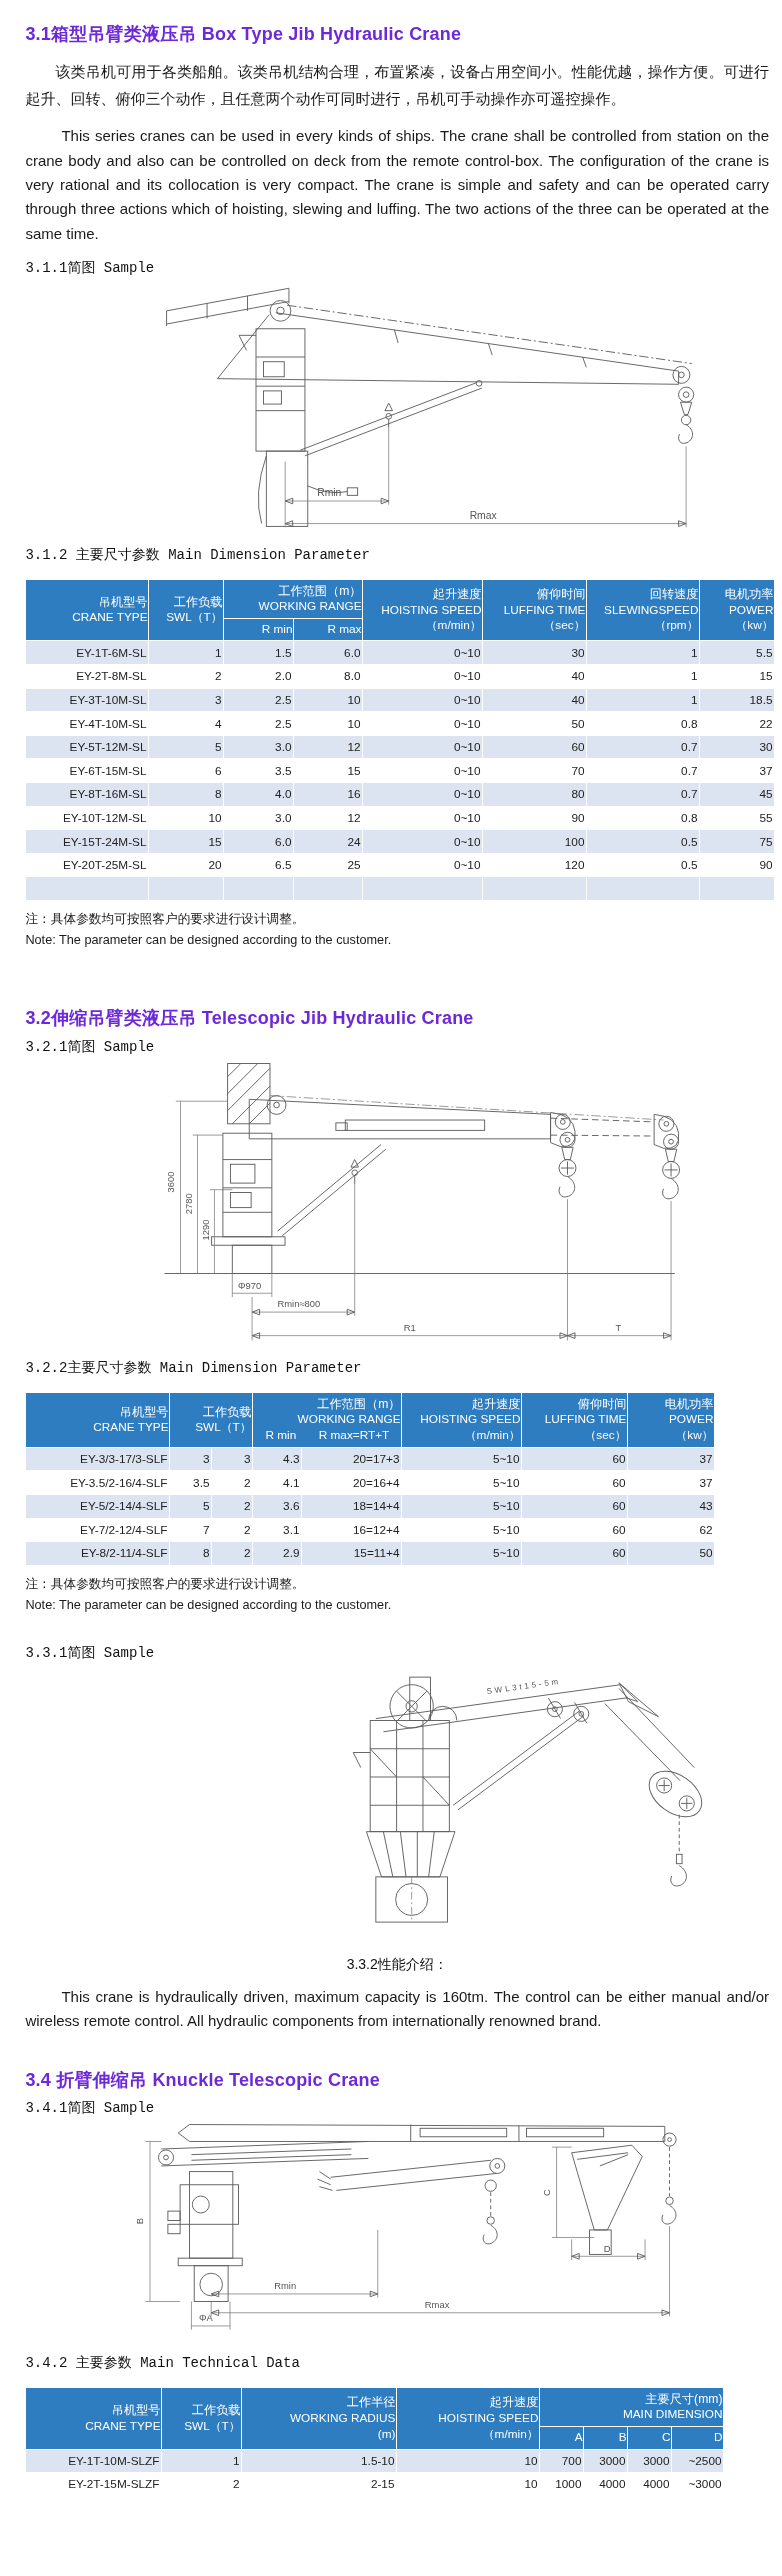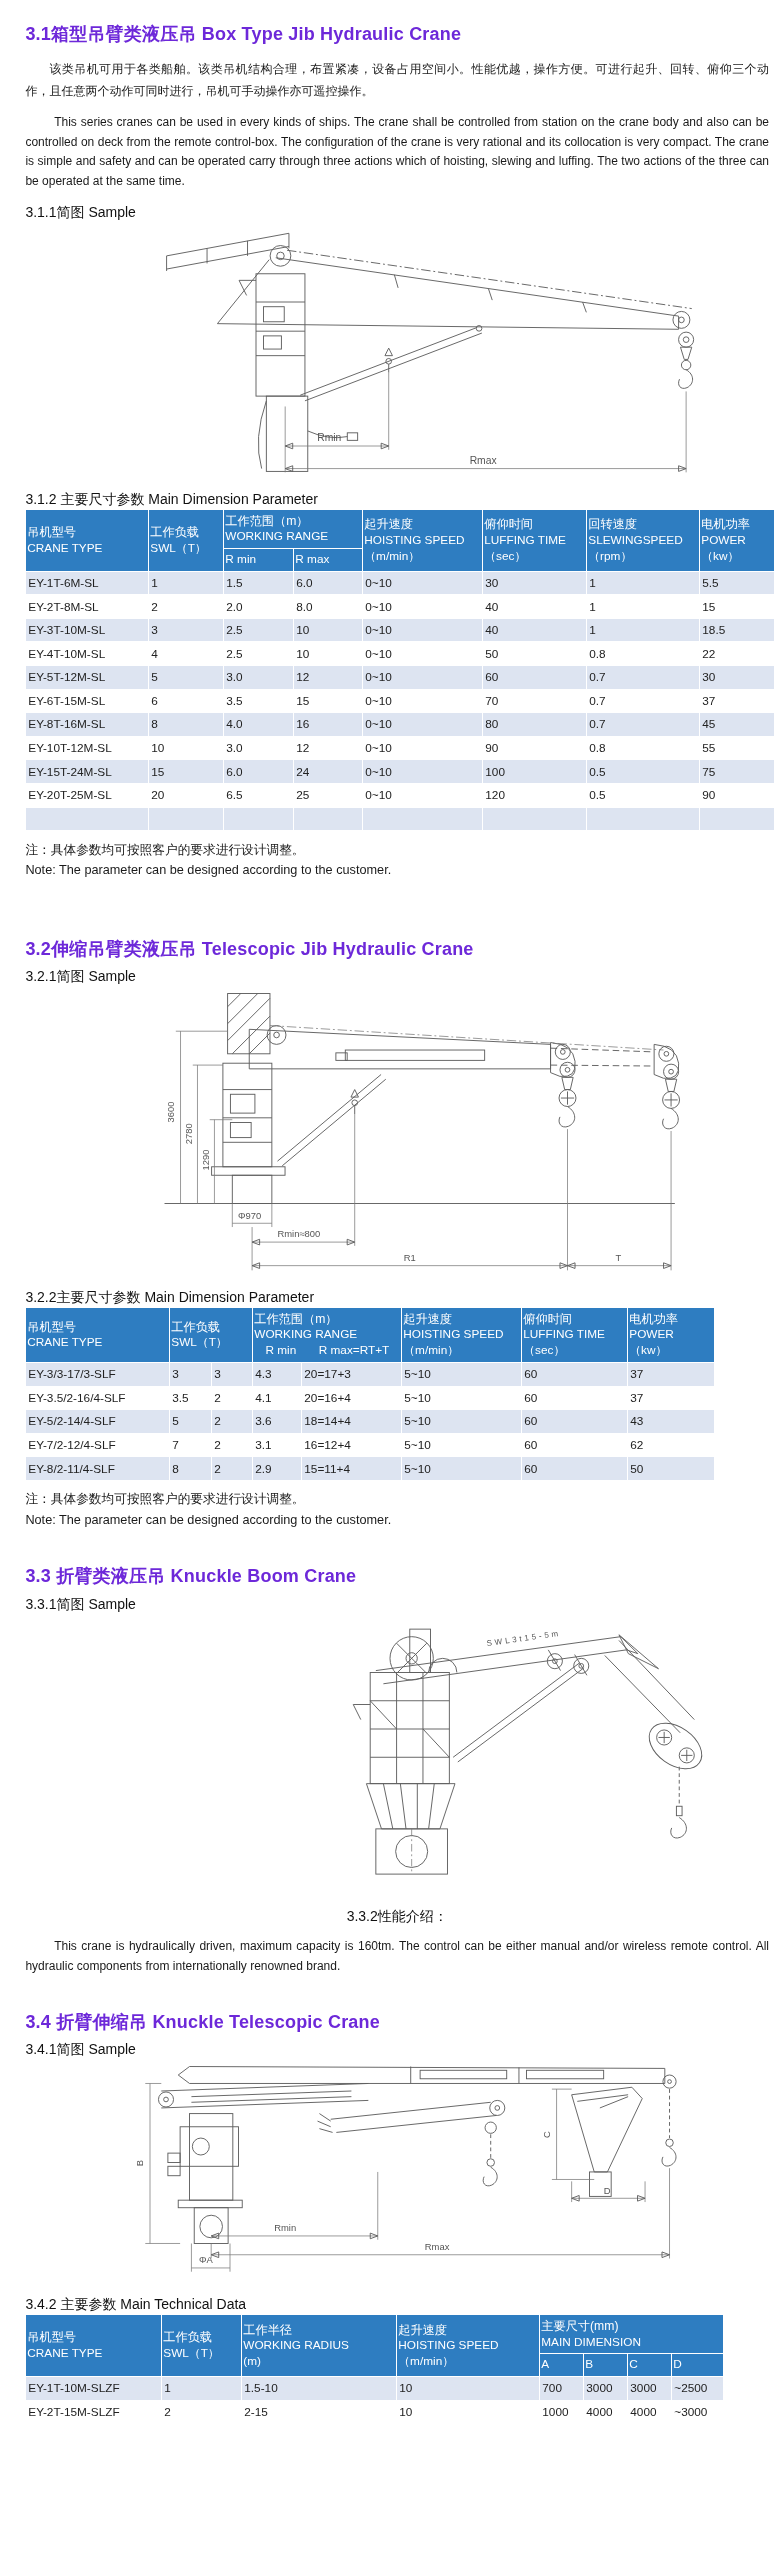--- a/index.html
+++ b/index.html
@@ -5,40 +5,40 @@
   * { margin:0; padding:0; box-sizing:border-box; }
   html,body { background:#ffffff; }
   body {
     width:782px; min-height:2576px;
     font-family:"Liberation Sans","DejaVu Sans",sans-serif;
     color:#1a1a1a;
   }
   .page { width:782px; padding:9.4px 13px 38px 25.4px; }
 
   .sec-title { color:#6d28d9; font-size:18px; font-weight:bold; margin-top:13px; letter-spacing:0.2px; }
-  .sub-heading { font-size:14px; color:#111; margin-top:13px; }
+  .sub-heading { font-size:14px; color:#111; margin-top:13px;font-family:Liberation Mono, monospace; }
   .perf-heading { font-size:14px; color:#111; margin-top:15px;text-align:center; }
 
-  .para { font-size:12px; line-height:1.85; text-indent:2em; margin-top:11.3px; text-align:justify; }
+  .para { font-size:15px; line-height:1.85; text-indent:2em; margin-top:11.3px; text-align:justify; }
   .para.en { text-indent:2.4em; line-height:1.62; }
 
   .note { margin-top:9.4px; font-size:12.7px; line-height:1.5; }
   .note div { margin-top:1.9px; }
 
   .diagram-wrap { width:100%; display:block; }
   svg.diagram { display:block; }
   svg.diagram path, svg.diagram line, svg.diagram rect, svg.diagram circle,
   svg.diagram polygon, svg.diagram polyline, svg.diagram ellipse {
     stroke:#5f5f5f; stroke-width:1; fill:none;
   }
   svg.diagram .dim { stroke:#7a7a7a; stroke-width:0.8; }
   svg.diagram text { fill:#555; font-size:10px; stroke:none; font-family:"Liberation Sans",sans-serif; }
   svg.diagram .lbl-big { font-size:11px; }
 
-  table.ptable { border-collapse:collapse; width:100%; text-align:left; margin-top:0; table-layout:fixed; }
+  table.ptable { border-collapse:collapse; width:100%; text-align:right; margin-top:15px; table-layout:fixed; }
   table.ptable th {
     background:#2e7dc1; color:#ffffff; font-weight:normal;
     border:1.9px solid #ffffff; padding:2.8px 0.9px; font-size:11.8px; line-height:1.35;
     vertical-align:middle;
   }
   table.ptable th .zh { font-size:12.2px; }
   table.ptable td {
     border:1.9px solid #ffffff; padding:3.8px 1.9px; font-size:11.8px; color:#222;
     height:23.6px; overflow:hidden; white-space:nowrap;
   }
@@ -508,21 +508,20 @@
       </tbody>
   </table>
 
   <div class="note">
     <div>注：具体参数均可按照客户的要求进行设计调整。</div>
     <div>Note: The parameter can be designed according to the customer.</div>
   </div>
 
   <div class="gap-md"></div>
 
-  <div class="sec-title">3.3 折臂类液压吊 Knuckle Boom Crane</div>
   <div class="sub-heading" style="margin-top:7.5px">3.3.1简图 Sample</div>
 
   <div class="diagram-wrap">
     <svg class="diagram" width="603" height="279" viewBox="0 0 640 296" style="margin-left:104px">
       <g>
 
         <path d="M262,60 L522,24"></path>
         <path d="M270,74 L528,38"></path>
         <path d="M522,24 L540,42 L528,38"></path>
         <text x="380" y="34" transform="rotate(-8 380 34)" style="letter-spacing:3px; font-size:8.5px">SWL3t15-5m</text>

